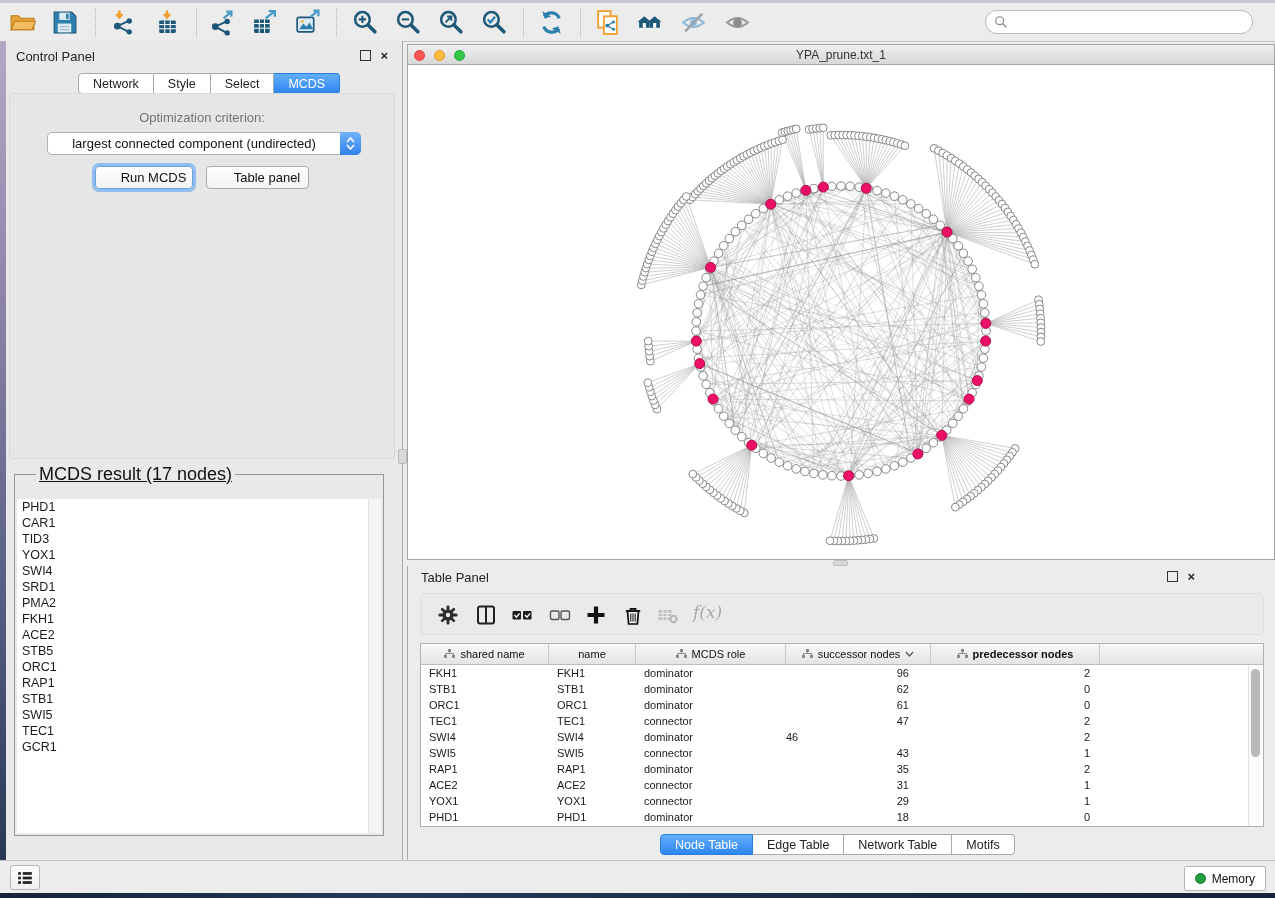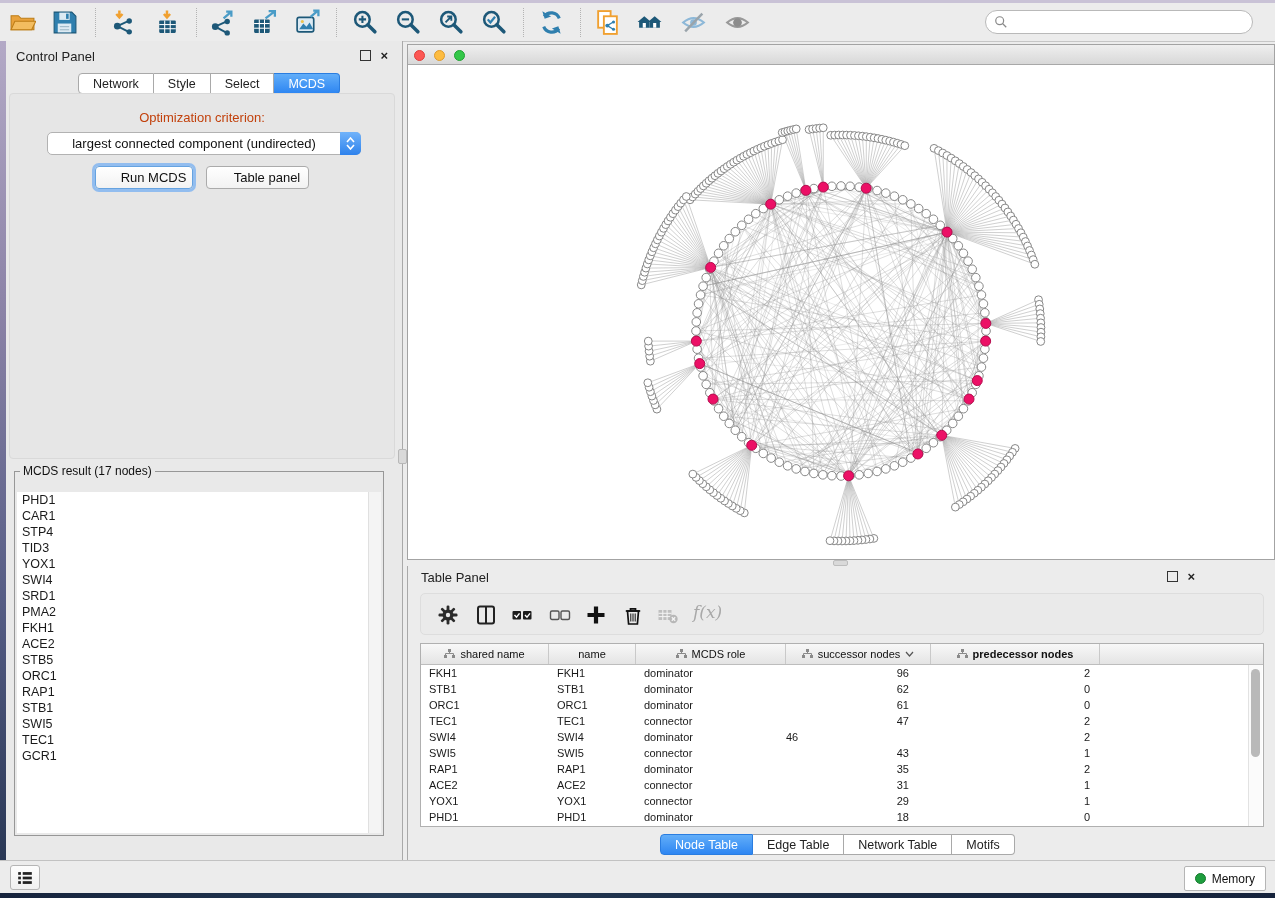--- a/index.html
+++ b/index.html
@@ -20,28 +20,28 @@
   .cp-title{position:absolute;left:10px;top:8px;font-size:13px;color:#222;}
   .winctl{position:absolute;top:9px;display:flex;gap:9px;align-items:center;}
   .wc-box{width:9px;height:9px;border:1.5px solid #333;display:inline-block;cursor:pointer;}
   .wc-x{font-size:13px;font-weight:bold;color:#222;line-height:9px;cursor:pointer;}
   .seg{position:absolute;display:flex;height:21px;}
   .seg .tab{display:flex;align-items:center;justify-content:center;font-size:12.5px;background:#fff;border:1px solid #a9a9a9;border-left:none;color:#222;cursor:pointer;padding:0 14px;box-sizing:border-box;}
   .seg .tab:first-child{border-left:1px solid #a9a9a9;border-radius:4px 0 0 4px;}
   .seg .tab:last-child{border-radius:0 4px 4px 0;}
   .seg .tab.sel{background:linear-gradient(#62aef9,#2e86f2);color:#fff;border-color:#2a7de0;}
   .cp-content{position:absolute;left:3px;top:52px;width:386px;height:366px;background:#E6E6E6;border:1px solid #d9d9d9;border-radius:4px;box-sizing:border-box;}
-  .opt-label{position:absolute;left:0;top:16px;width:100%;text-align:center;font-size:13px;color:#c2410c;}
+  .opt-label{position:absolute;left:0;top:16px;width:100%;text-align:center;font-size:13px;color:#737373;}
   .select-box{position:absolute;left:37px;top:38px;width:314px;height:23px;background:#fff;border:1px solid #b2b2b2;border-radius:5px;box-sizing:border-box;display:flex;align-items:center;cursor:pointer;}
   .select-box .val{flex:1;text-align:center;font-size:13px;color:#111;}
   .stepper{width:21px;height:23px;margin:-1px -1px -1px 0;border-radius:0 5px 5px 0;background:linear-gradient(#71b3fa,#2e82ec);display:flex;flex-direction:column;align-items:center;justify-content:center;gap:1px;}
   .btn{position:absolute;height:23px;background:linear-gradient(#ffffff,#f2f2f2);border:1px solid #ababab;border-radius:4px;font-size:13px;color:#111;display:flex;align-items:center;justify-content:center;cursor:pointer;box-sizing:border-box;padding-left:19px;}
   .btn.focus{box-shadow:0 0 0 3px rgba(77,155,245,.55);border-color:#66a3e0;}
   .mcds-fs{position:absolute;left:8px;top:423px;width:370px;height:372px;border:1px solid #979797;margin:0;padding:1px;background:#E9E9E9;box-sizing:border-box;}
-  .mcds-fs legend{font-size:12px;padding:0 3px;margin-left:4px;color:#111;}
+  .mcds-fs legend{font-size:18px;padding:0 3px;margin-left:20px;color:#111;text-decoration:underline;}
   .mcds-list{position:absolute;left:2px;top:14px;right:14px;bottom:2px;background:#fff;overflow:hidden;}
   .mcds-item{font-size:12.5px;line-height:16px;padding-left:5px;cursor:default;}
   .mcds-scroll{position:absolute;top:14px;right:2px;bottom:2px;width:12px;background:#f4f4f4;border-left:1px solid #e0e0e0;cursor:pointer;}
   .v-grip{position:absolute;left:398px;top:449px;width:9px;height:15px;background:#d9d9d9;border:1px solid #b8b8b8;border-radius:2px;box-sizing:border-box;cursor:col-resize;}
   
   .net-window{position:absolute;left:407px;top:44px;width:868px;height:516px;border:1px solid #a3a3a3;box-sizing:border-box;background:#fff;}
   .net-titlebar{position:absolute;left:0;top:0;width:100%;height:20px;background:linear-gradient(#efefef,#d8d8d8);border-bottom:1px solid #a8a8a8;box-sizing:border-box;}
   .tl{position:absolute;top:4.5px;width:11px;height:11px;border-radius:50%;cursor:pointer;}
   .net-title{position:absolute;width:100%;top:3px;text-align:center;font-size:12px;color:#333;}
   #network-svg{position:absolute;left:0;top:20px;background:#fff;}
@@ -243,21 +243,20 @@
         </span>
       </div>
       <div class="btn focus" style="left:85px;top:72px;width:98px">Run MCDS</div>
       <div class="btn" style="left:196px;top:72px;width:103px">Table panel</div>
     </div>
     <fieldset class="mcds-fs">
       <legend>MCDS result (17 nodes)</legend>
       <div class="mcds-list" id="mcds-list">
           <div class="mcds-item">PHD1</div>
           <div class="mcds-item">CAR1</div>
-          <div class="mcds-item">STP4</div>
           <div class="mcds-item">TID3</div>
           <div class="mcds-item">YOX1</div>
           <div class="mcds-item">SWI4</div>
           <div class="mcds-item">SRD1</div>
           <div class="mcds-item">PMA2</div>
           <div class="mcds-item">FKH1</div>
           <div class="mcds-item">ACE2</div>
           <div class="mcds-item">STB5</div>
           <div class="mcds-item">ORC1</div>
           <div class="mcds-item">RAP1</div>
@@ -269,20 +268,21 @@
       <div class="mcds-scroll"></div>
     </fieldset>
   </div>
   <div class="v-grip"></div>
 
   <div class="net-window">
     <div class="net-titlebar">
       <span class="tl" style="left:6px;background:#fc5753;border:1px solid #df3e3a;box-sizing:border-box"></span>
       <span class="tl" style="left:26px;background:#fdbc40;border:1px solid #de9b2d;box-sizing:border-box"></span>
       <span class="tl" style="left:46px;background:#33c748;border:1px solid #1fa233;box-sizing:border-box"></span>
+      <span class="net-title">YPA_prune.txt_1</span>
     </div>
     <svg id="network-svg" width="866" height="494">
         <line x1="362.70260506428116" y1="139.1801424647876" x2="575.4316513556598" y2="293.1702906149301" stroke="#8f8f8f" stroke-width="0.7" opacity="0.42"></line>
         <line x1="362.70260506428116" y1="139.1801424647876" x2="371.2620027230644" y2="134.8000773924272" stroke="#8f8f8f" stroke-width="0.7" opacity="0.42"></line>
         <line x1="362.70260506428116" y1="139.1801424647876" x2="567.8175904537965" y2="212.6219398607217" stroke="#8f8f8f" stroke-width="0.7" opacity="0.42"></line>
         <line x1="362.70260506428116" y1="139.1801424647876" x2="494.7379972769355" y2="134.80007739242717" stroke="#8f8f8f" stroke-width="0.7" opacity="0.42"></line>
         <line x1="362.70260506428116" y1="139.1801424647876" x2="321.27557979751055" y2="358.42647851356" stroke="#8f8f8f" stroke-width="0.7" opacity="0.42"></line>
         <line x1="362.70260506428116" y1="139.1801424647876" x2="451.1733188668241" y2="122.1433683094007" stroke="#8f8f8f" stroke-width="0.7" opacity="0.42"></line>
         <line x1="362.70260506428116" y1="139.1801424647876" x2="502.8542827447487" y2="138.93553139363974" stroke="#8f8f8f" stroke-width="0.7" opacity="0.42"></line>
         <line x1="362.70260506428116" y1="139.1801424647876" x2="355.3051147280454" y2="143.57245080220784" stroke="#8f8f8f" stroke-width="0.7" opacity="0.42"></line>

